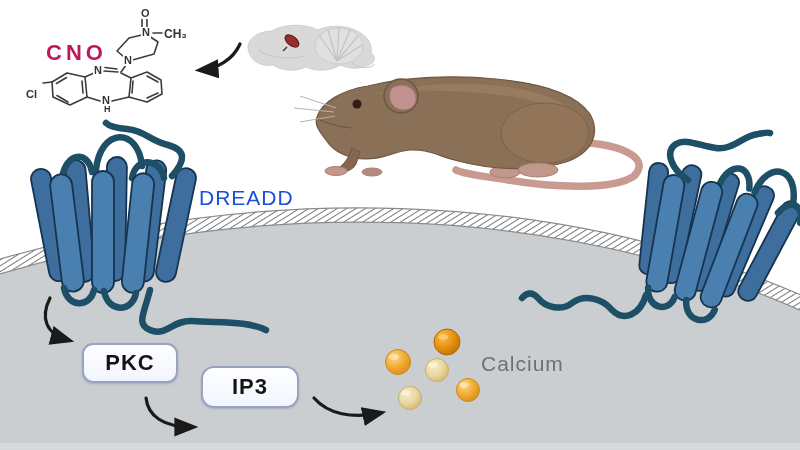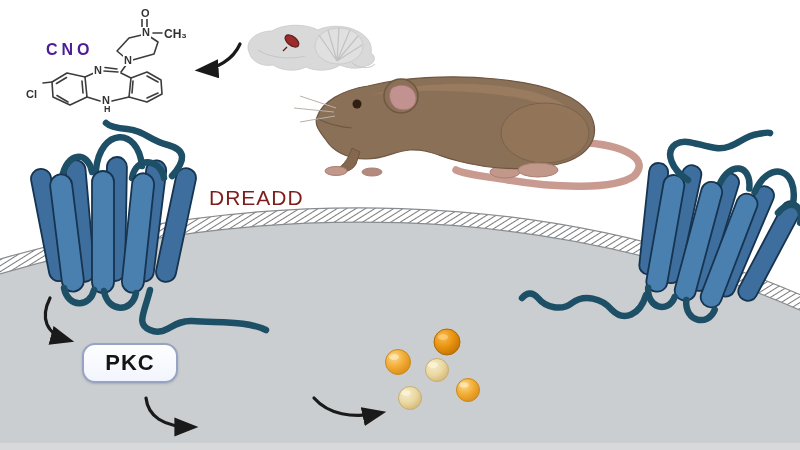--- a/index.html
+++ b/index.html
@@ -2,33 +2,33 @@
 <html><head>
 <meta charset="utf-8">
 <style>
   html,body{margin:0;padding:0;background:#fff;}
   .stage{
     position:relative;width:800px;height:450px;background:#ffffff;overflow:hidden;
     font-family:"Liberation Sans", sans-serif;
   }
   .stage svg{position:absolute;left:0;top:0;}
   .lbl{position:absolute;line-height:1.1;white-space:nowrap;}
-  .cno-lbl{left:46px;top:41px;font-size:16px;font-weight:700;color:#4c1d95;letter-spacing:4px;}
-  .dreadd-lbl{left:209px;top:186px;font-size:21px;color:#7f1d1d;letter-spacing:1px;}
+  .cno-lbl{left:46px;top:41px;font-size:22px;font-weight:700;color:#be185d;letter-spacing:4px;}
+  .dreadd-lbl{left:199px;top:186px;font-size:21px;color:#1d4ed8;letter-spacing:1px;}
   .calcium-lbl{left:481px;top:352px;font-size:21px;color:#707070;letter-spacing:1px;}
   .atom{position:absolute;font-size:11px;font-weight:600;color:#333;background:#fff;line-height:1;padding:0 1px;}
   .atom.small{font-size:9px;}
   .node-box{
     position:absolute;display:flex;align-items:center;justify-content:center;
     background:linear-gradient(180deg,#fdfeff,#f2f5fd);
     border:2px solid #96a3c2;border-radius:13px;
     font-weight:700;font-size:22px;color:#141414;letter-spacing:1px;
     box-shadow:0 1px 2px rgba(60,70,90,.25);
   }
-  .pkc-box{left:82px;top:343px;width:92px;height:36px;}
+  .pkc-box{left:82px;top:343px;width:92px;height:36px;border-radius:11px;}
   .ip3-box{left:201px;top:366px;width:94px;height:38px;}
 </style>
 </head>
 <body>
 
 <div class="stage">
 
 <svg width="800" height="450" viewBox="0 0 800 450">
   <defs>
     <pattern id="hatch" patternUnits="userSpaceOnUse" width="5" height="5" patternTransform="rotate(58)">
@@ -185,25 +185,27 @@
     <ellipse cx="433" cy="365" rx="5" ry="3" fill="#fcf4d9" opacity="0.8"></ellipse>
     <circle cx="468" cy="390" r="11.5" fill="url(#gradMed)" stroke="#c98a1a" stroke-width="1"></circle>
     <ellipse cx="464" cy="385" rx="4.5" ry="2.8" fill="#ffe9b8" opacity="0.75"></ellipse>
     <circle cx="410" cy="398" r="11.5" fill="url(#gradPale)" stroke="#c9ad6e" stroke-width="1"></circle>
     <ellipse cx="406" cy="393" rx="4.5" ry="2.8" fill="#fcf4d9" opacity="0.8"></ellipse>
   </g>
 </svg>
 
 <div class="lbl cno-lbl">CNO</div>
 <div class="lbl dreadd-lbl">DREADD</div>
+<div class="lbl calcium-lbl">Calcium</div>
 
 <span class="atom" style="left:140px;top:8px;">O</span>
 <span class="atom" style="left:141px;top:27px;">N</span>
 <span class="atom" style="left:163px;top:28px;font-size:12px;">CH₃</span>
 <span class="atom" style="left:123px;top:55px;">N</span>
 <span class="atom" style="left:93px;top:65px;">N</span>
 <span class="atom" style="left:25px;top:77px;margin-top:12px;">Cl</span>
 <span class="atom" style="left:101px;top:95px;">N</span>
 <span class="atom small" style="left:103px;top:105px;">H</span>
 
 <div class="node-box pkc-box">PKC</div>
+<div class="node-box ip3-box">IP3</div>
 
 </div>
 
 </body></html>

